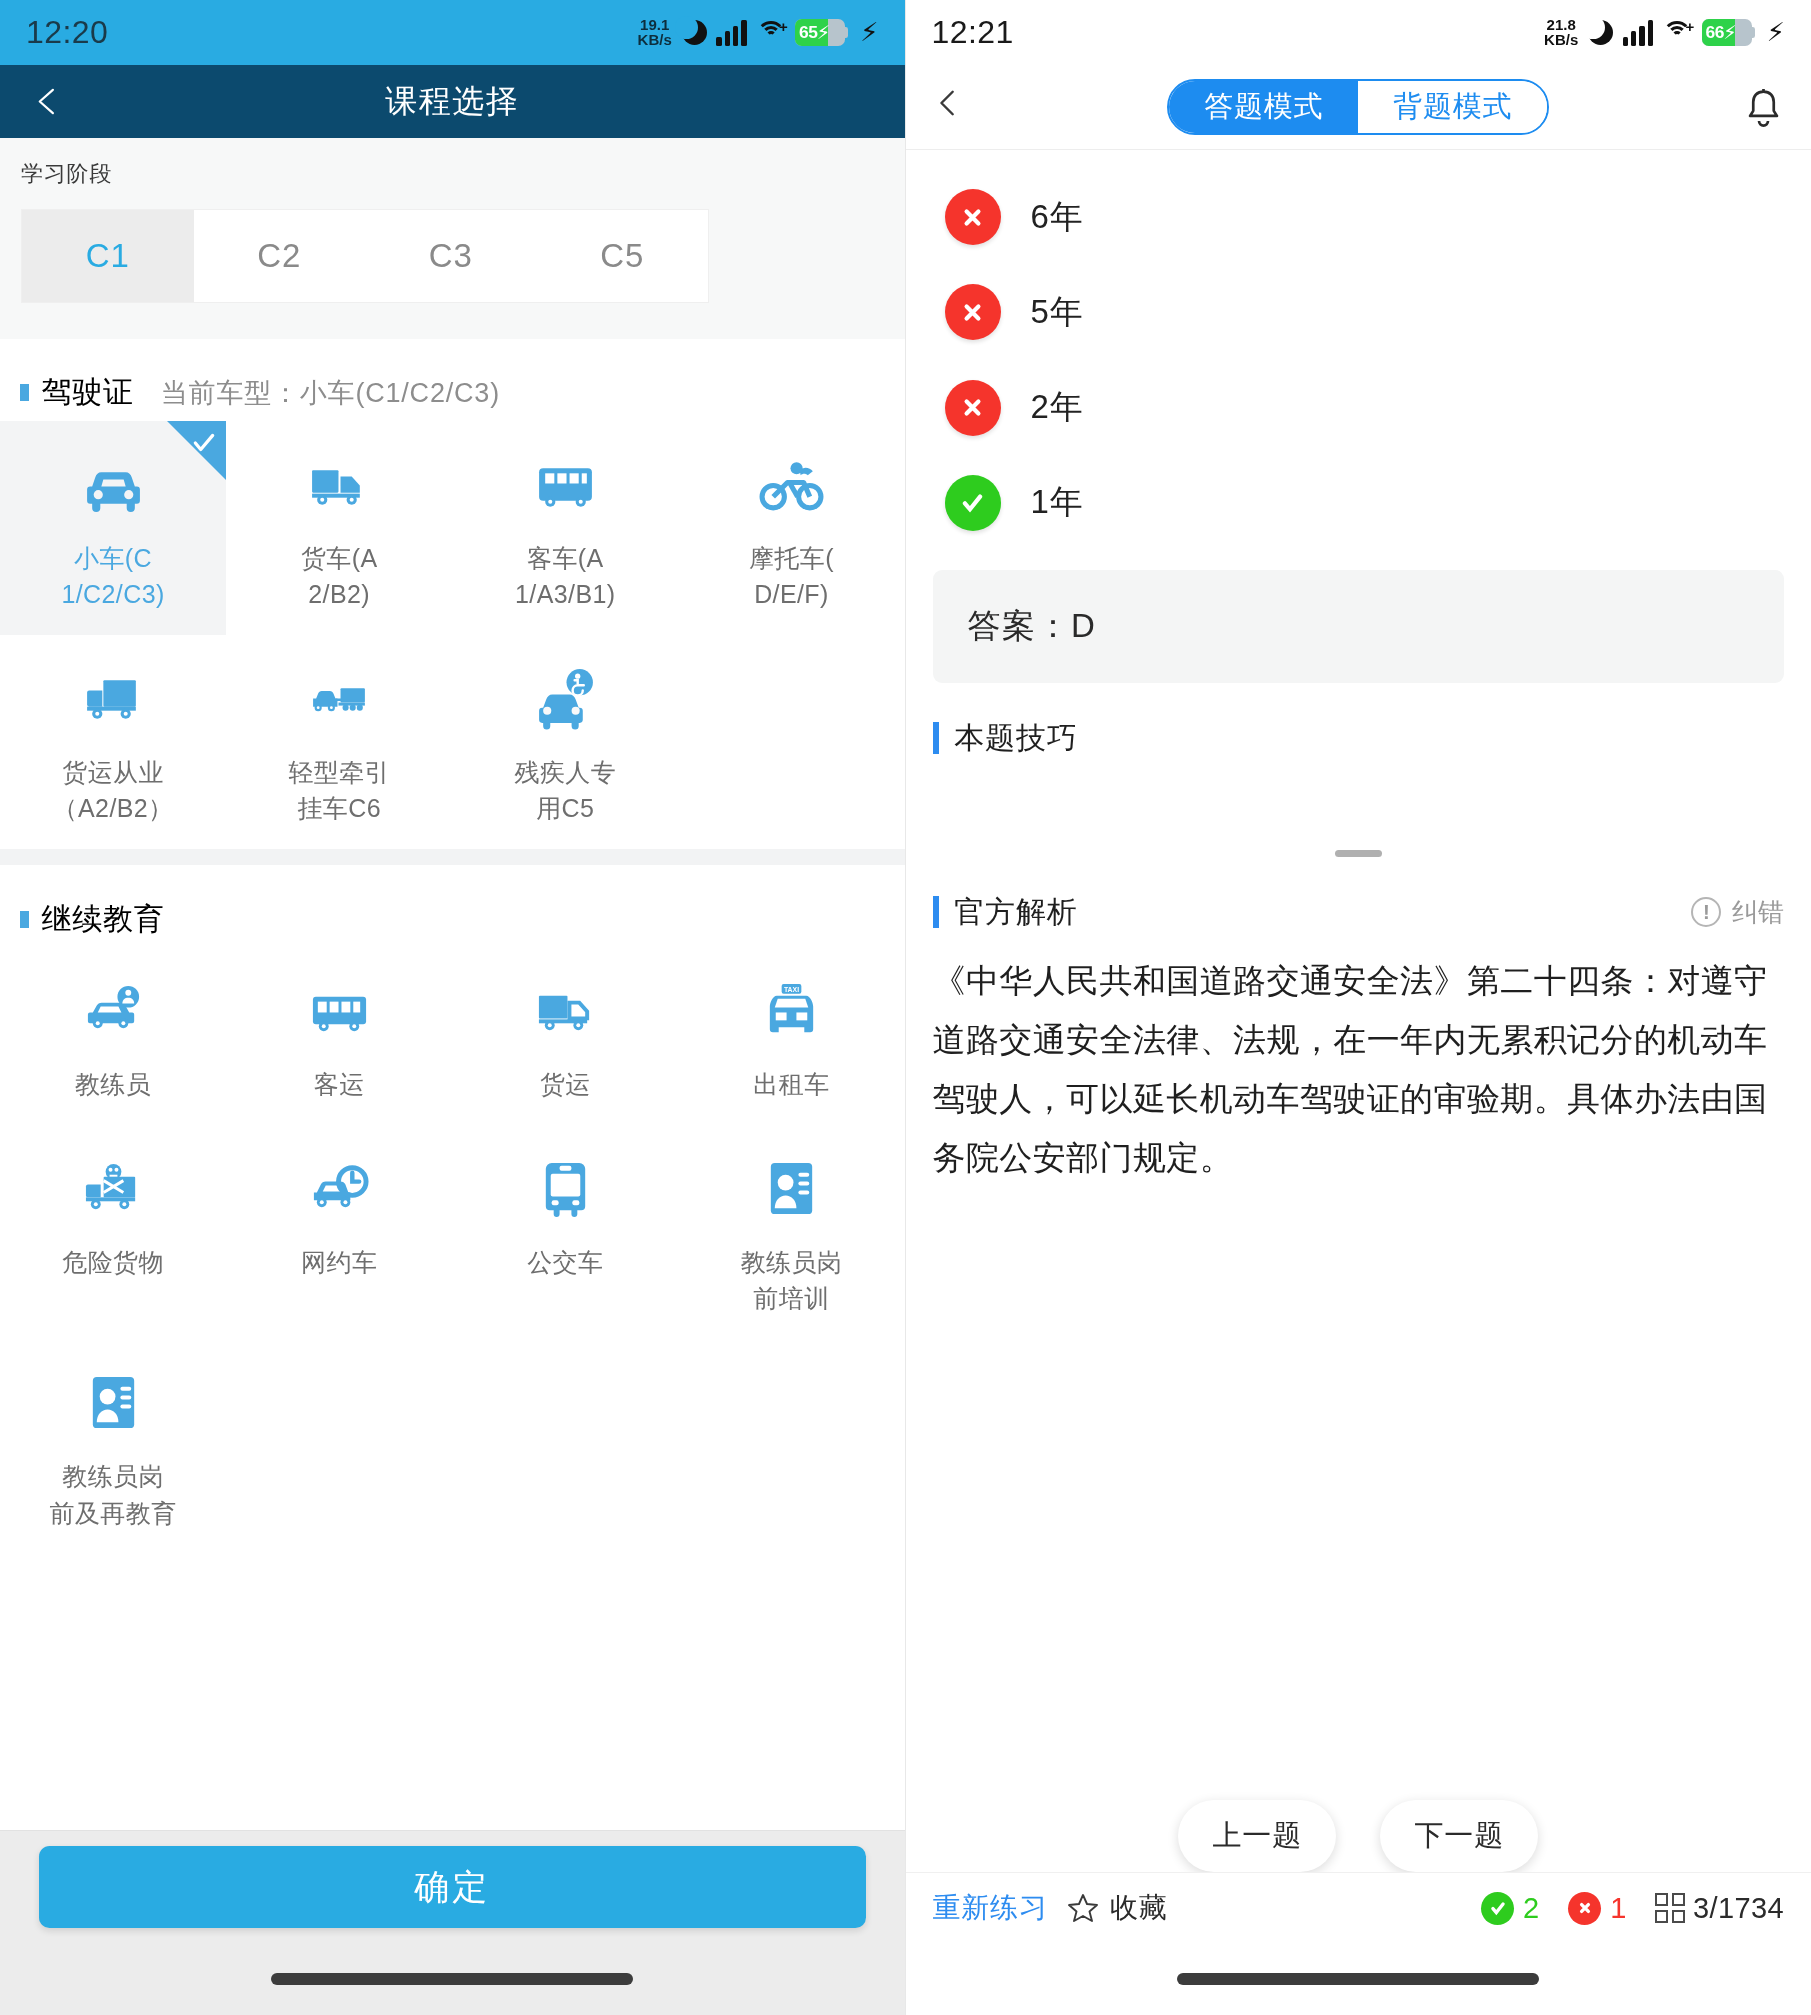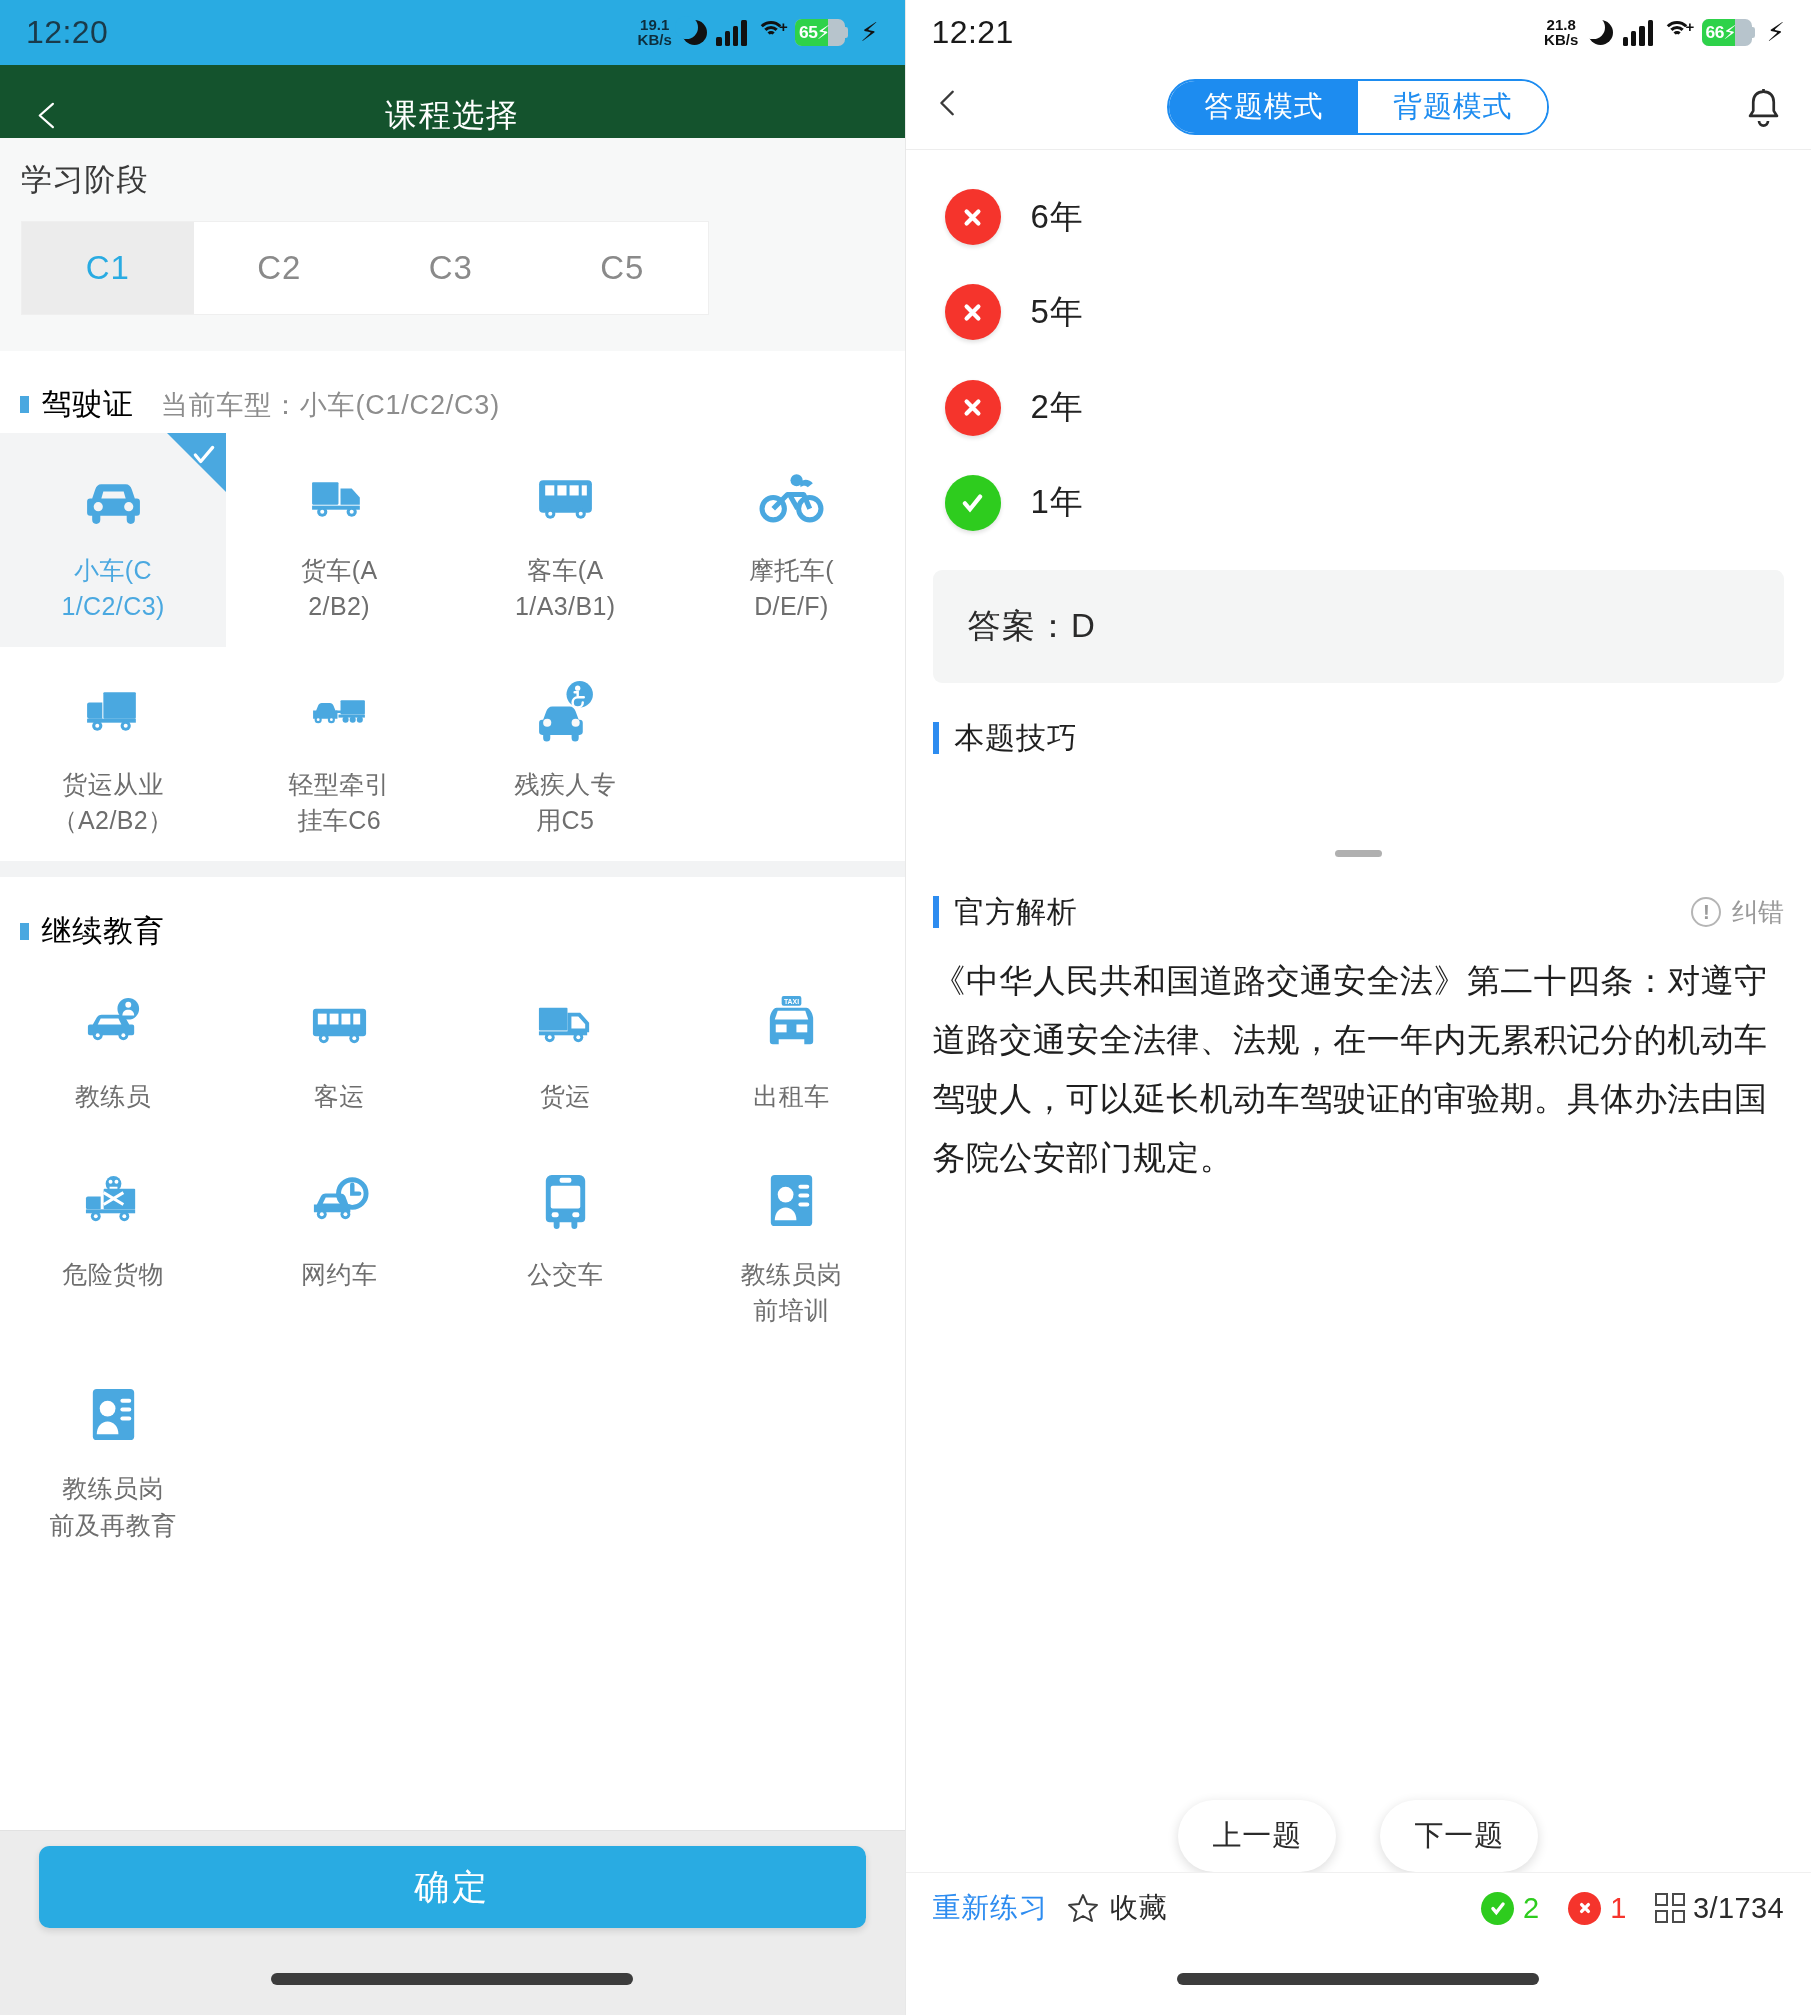--- a/index.html
+++ b/index.html
@@ -54,30 +54,30 @@
   .batt { width:50px; height:26.4px; border-radius:6.8px; position:relative;
           display:flex; align-items:center; overflow:hidden; background:#b7c4cc; }
   .batt .fill { position:absolute; left:0; top:0; bottom:0; background:#2ed24a; }
   .batt .num { position:relative; z-index:2; color:#fff; font-size:17.4px;
                font-weight:800; padding-left:3.8px; letter-spacing:-0.4px; }
   .batt .bolt { position:relative; z-index:2; color:#fff; font-size:19px; margin-left:-0.8px; }
   .batt-cap { width:3.8px; height:10.6px; background:#b7c4cc; border-radius:0 2.3px 2.3px 0; margin-left:-0.8px;}
   .charge-bolt { color:#111; font-size:26px; font-weight:900; margin-left:2.3px; }
 
   
-  .navbar { background:#14532d; height:73px; display:flex; align-items:flex-end;
+  .navbar { background:#0c4a6e; height:73px; display:flex; align-items:center;
             position:relative; padding:0 26px; }
   .nav-back { width:45px; height:45px; display:flex; align-items:center;
               justify-content:center; cursor:pointer; }
   .nav-back svg { width:35px; height:35px; }
   .nav-title { position:absolute; left:0; right:0; text-align:center;
                color:#fff; font-size:32px; letter-spacing:1.5px; }
 
   .sec-gray { background:#f7f8f8; padding:21px 0 0 0; }
-  .sec-label { font-size:31px; color:#3a3a3a; padding:0 21px 19.6px 21px; letter-spacing:0.8px; }
+  .sec-label { font-size:22px; color:#3a3a3a; padding:0 21px 19.6px 21px; letter-spacing:0.8px; }
 
   .stage-tabs { display:flex; background:#fff; margin:0 19.6px 0 21px; width:688px;
                 border:0.8px solid #efefef; }
   .stage-tab { flex:1; height:92px; display:flex; align-items:center;
                justify-content:center; font-size:33px; color:#8a8a8a;
                letter-spacing:0.8px; cursor:pointer; }
   .stage-tab.active { background:#ececec; color:#29abe2; }
   .gray-gap { height:36px; background:#f7f8f8; }
 
   .white-block { background:#fff; padding-top:7.5px; }

